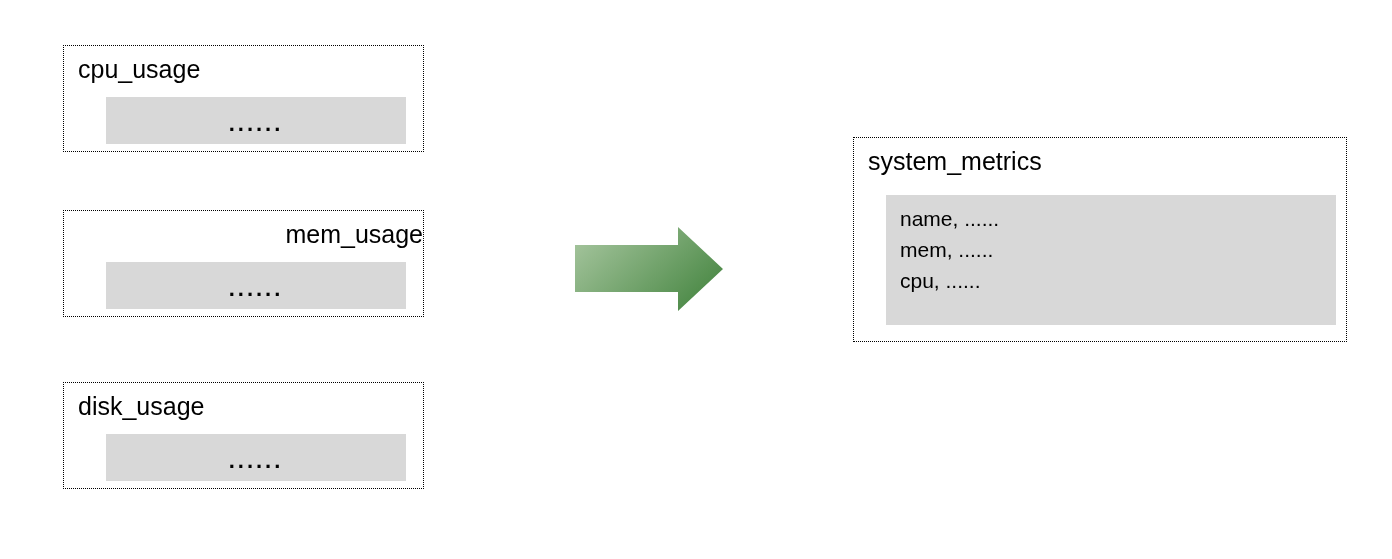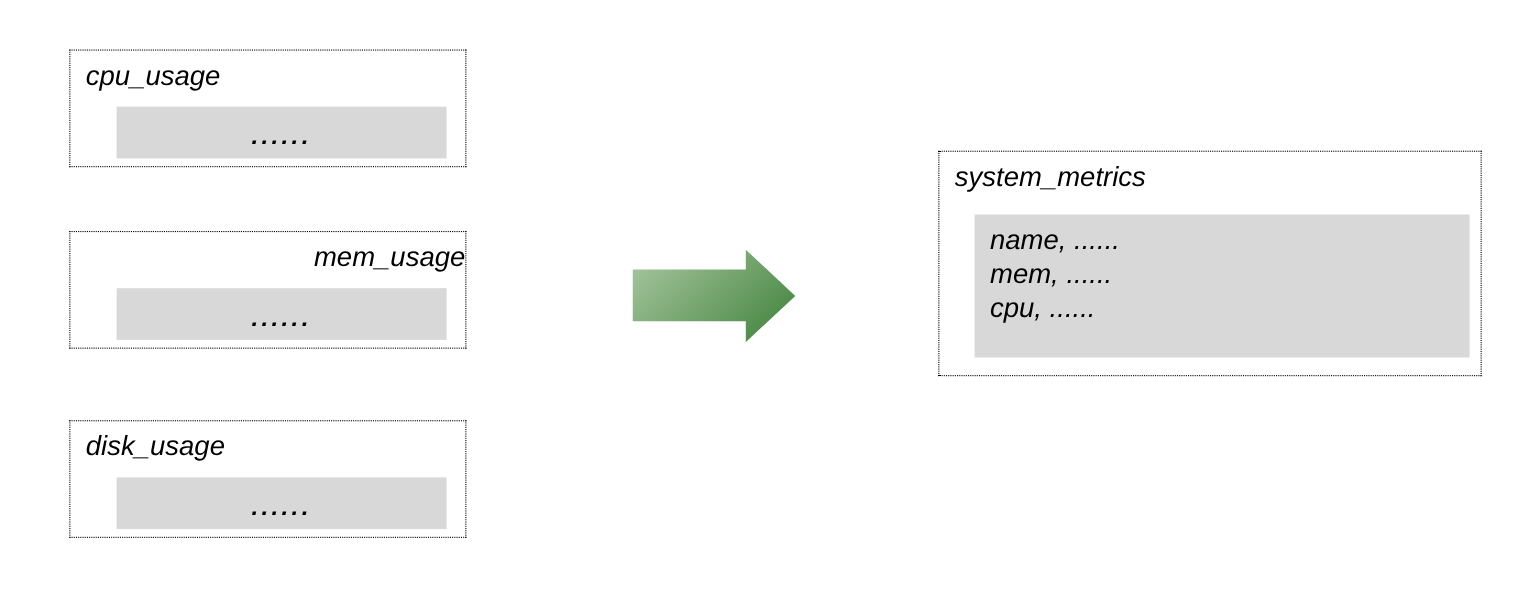--- a/index.html
+++ b/index.html
@@ -13,21 +13,20 @@
     background: var(--canvas-bg, #ffffff);
     font-family: "Liberation Sans", sans-serif;
     color: var(--text, #000000);
     overflow: hidden;
   }
   .table-box {
     position: absolute;
     box-sizing: border-box;
     border: 1px dotted var(--border, #000000);
     background: #ffffff;
-    font-style: italic;
   }
   .src { left: 63px; width: 361px; height: 107px; }
   #src-0 { top: 45px; }
   #src-1 { top: 210px; text-align: right; }
   #src-2 { top: 382px; }
   .table-title {
     margin: 8px 0 0 14px;
     font-size: 25px;
     line-height: 1.2;
     white-space: nowrap;
@@ -60,21 +59,21 @@
     position: absolute;
     left: 32px;
     top: 57px;
     right: 10px;
     bottom: 16px;
     background: var(--table-fill, #d8d8d8);
     box-sizing: border-box;
     padding: 8px 0 0 14px;
   }
   .row {
-    font-size: 25px;
+    font-size: 21px;
     line-height: 31px;
     white-space: nowrap;
   }
 </style>
 </head>
 <body>
 
 <div>
 
   <div class="table-box src" id="src-0">

